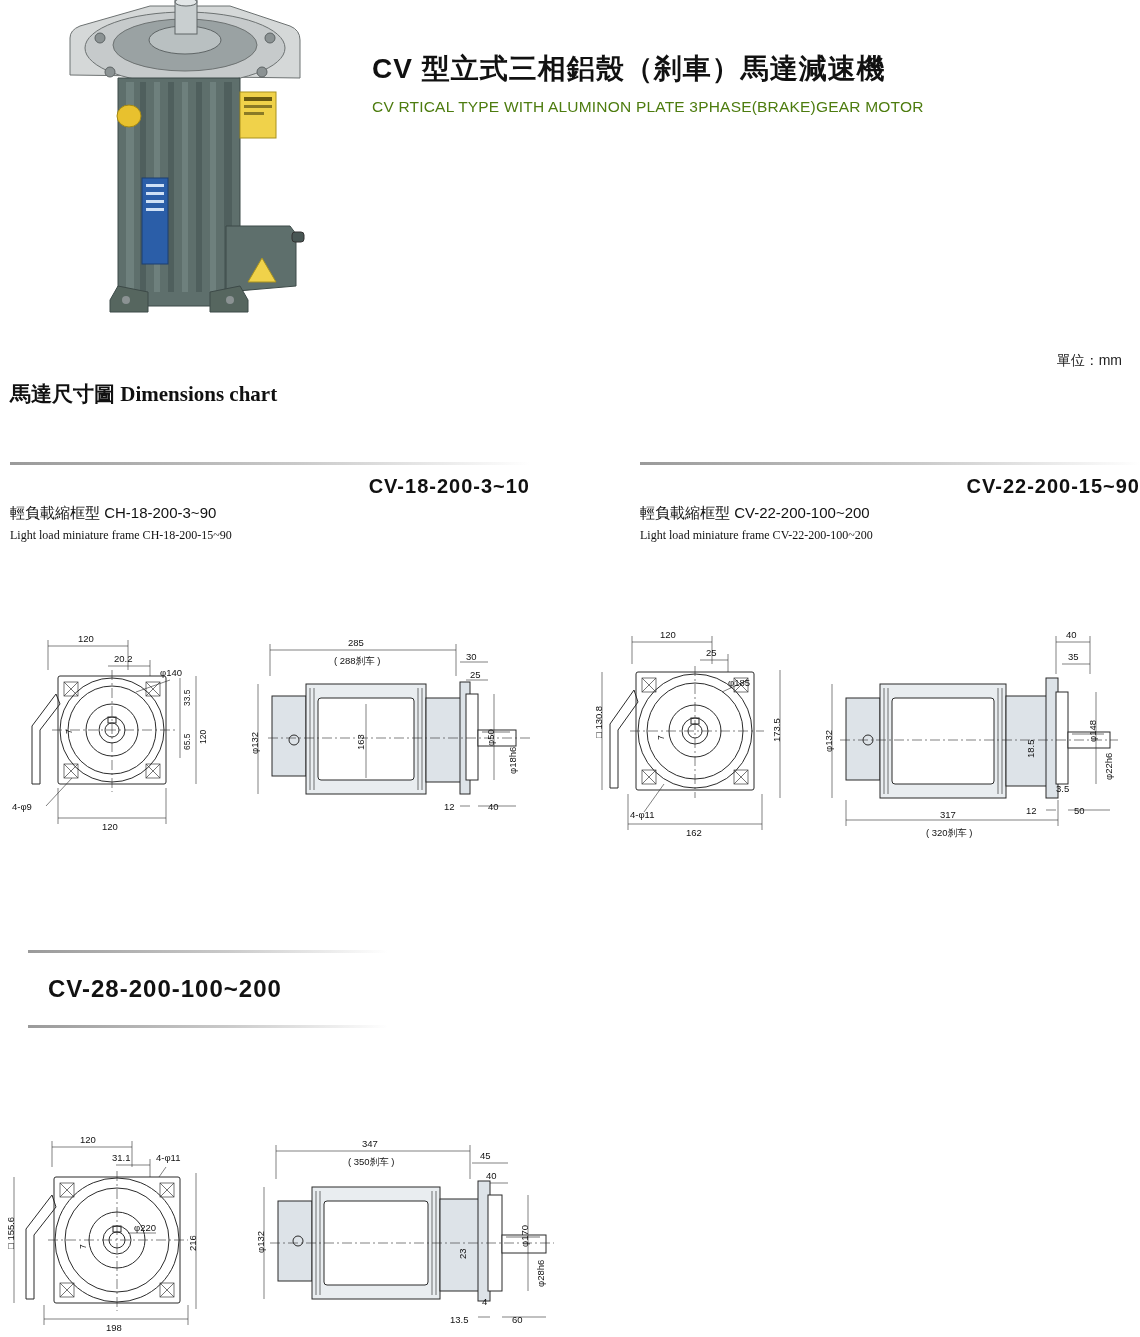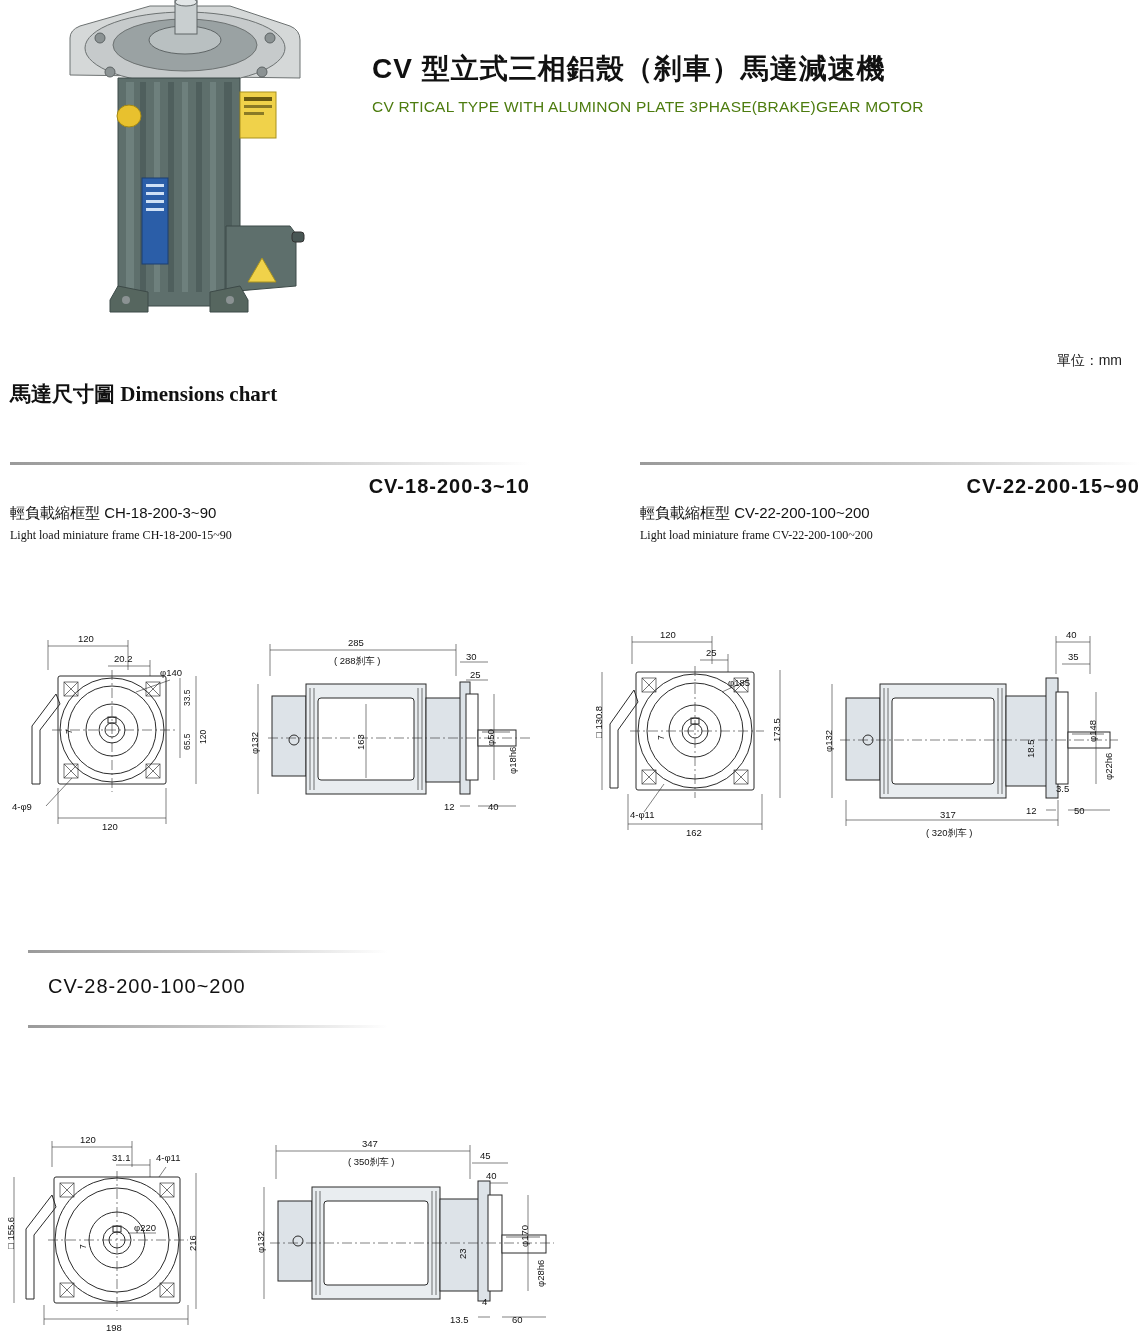--- a/index.html
+++ b/index.html
@@ -70,21 +70,21 @@
   .ln-ctr { stroke:#2b2b2b; stroke-width:0.6; fill:none;
             stroke-dasharray:10 3 2 3; }
   .fillbody { fill:#e9edf0; stroke:#2b2b2b; stroke-width:1; }
   .fillbody2 { fill:#dde3e8; stroke:#2b2b2b; stroke-width:1; }
   .fillwhite { fill:#ffffff; stroke:#2b2b2b; stroke-width:1; }
   .txt { font-family:"Liberation Sans", sans-serif; font-size:9.5px; fill:#111; }
   .txt-sm { font-family:"Liberation Sans", sans-serif; font-size:8.5px; fill:#111; }
 
   .cv28-title {
     position:absolute; left:48px; top:975px;
-    font-size:20px; font-weight:normal; letter-spacing:1px; color:#111;
+    font-size:24px; font-weight:bold; letter-spacing:1px; color:#111;
   }
 </style>
 </head>
 <body>
 
 <div class="header">
 
   <div class="product-photo">
     <svg width="310" height="335" viewBox="0 0 310 335">
 

